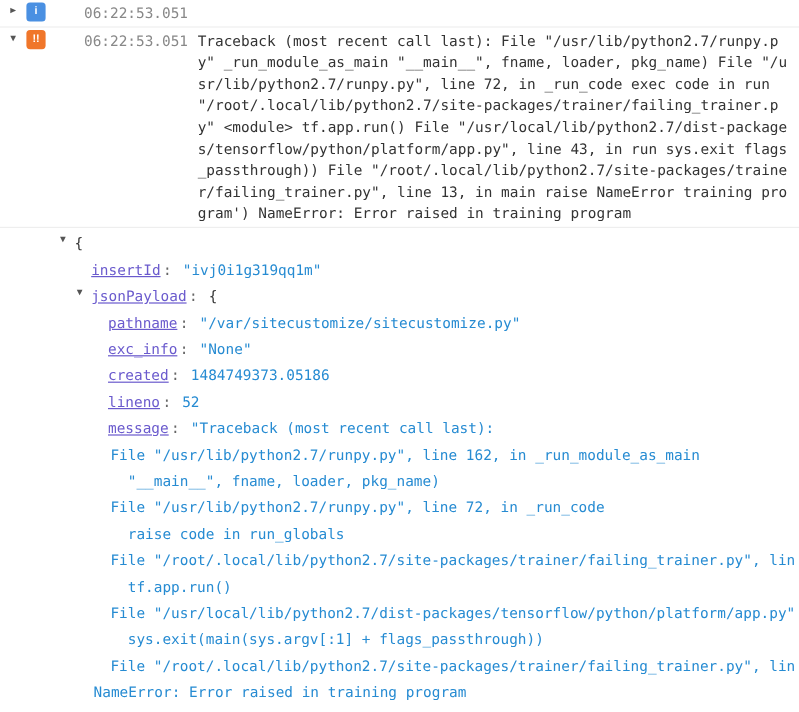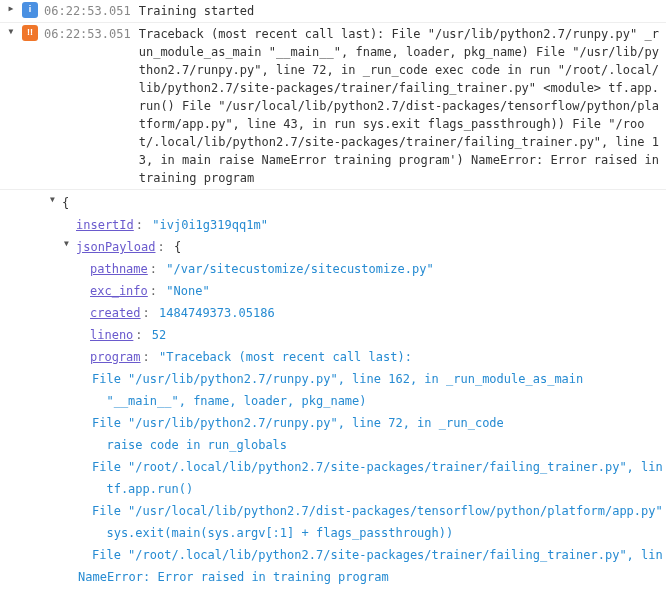--- a/index.html
+++ b/index.html
@@ -40,20 +40,21 @@
     font-size: 9px;
     font-weight: bold;
     font-family: Arial, sans-serif;
   }
   .sev.info { background: #4a90e2; }
   .sev.error { background: #f0762a; }
   .timestamp {
     flex-shrink: 0;
     color: #888;
     margin-right: 8px;
+    margin-left: 26px;
   }
   .summary {
     color: #333;
     flex: 1;
     word-break: break-all;
     white-space: pre-wrap;
   }
   .summary.cut { overflow: hidden; white-space: nowrap; text-overflow: clip; }
   .json-pane {
     padding: 2px 0 4px 50px;
@@ -80,21 +81,20 @@
   .punct { color: #333; }
   .msgline { color: #268bd2; white-space: pre; padding-left: 2px; }
 </style>
 </head>
 <body>
 
 <div class="log-row first">
   <span class="toggle">▶</span>
   <span class="sev info">i</span>
   <span class="timestamp">06:22:53.051</span>
-  <span class="summary cut">Training started</span>
 </div>
 
 <div class="log-row">
   <span class="toggle">▼</span>
   <span class="sev error">!!</span>
   <span class="timestamp">06:22:53.051</span>
   <span class="summary">Traceback (most recent call last): File "/usr/lib/python2.7/runpy.py" _run_module_as_main "__main__", fname, loader, pkg_name) File "/usr/lib/python2.7/runpy.py", line 72, in _run_code exec code in run "/root/.local/lib/python2.7/site-packages/trainer/failing_trainer.py" &lt;module&gt; tf.app.run() File "/usr/local/lib/python2.7/dist-packages/tensorflow/python/platform/app.py", line 43, in run sys.exit flags_passthrough)) File "/root/.local/lib/python2.7/site-packages/trainer/failing_trainer.py", line 13, in main raise NameError training program') NameError: Error raised in training program</span>
 </div>
 
 <div class="json-pane">
@@ -135,21 +135,21 @@
   </div>
 
   <div class="json-line json-indent-2">
     <span class="j-toggle"></span>
     <span><span class="key">lineno</span><span class="colon">:</span>
       <span class="str">52</span></span>
   </div>
 
   <div class="json-line json-indent-2">
     <span class="j-toggle"></span>
-    <span><span class="key">program</span><span class="colon">:</span>
+    <span><span class="key">message</span><span class="colon">:</span>
       <span class="str str-inner">"Traceback (most recent call last):</span></span>
   </div>
   <div class="json-line json-indent-2">
       <span class="j-toggle"></span>
       <span class="msgline">File "/usr/lib/python2.7/runpy.py", line 162, in _run_module_as_main</span>
     </div>
   <div class="json-line json-indent-2">
       <span class="j-toggle"></span>
       <span class="msgline">  "__main__", fname, loader, pkg_name)</span>
     </div>

